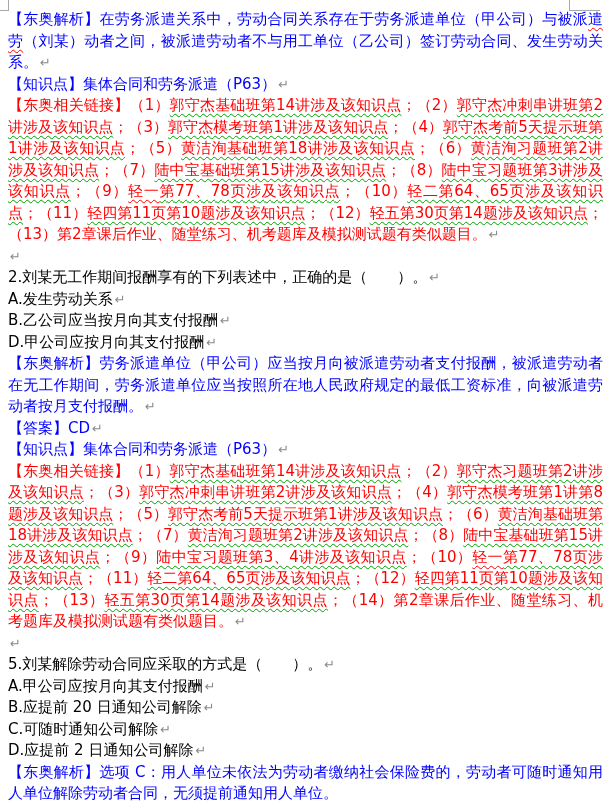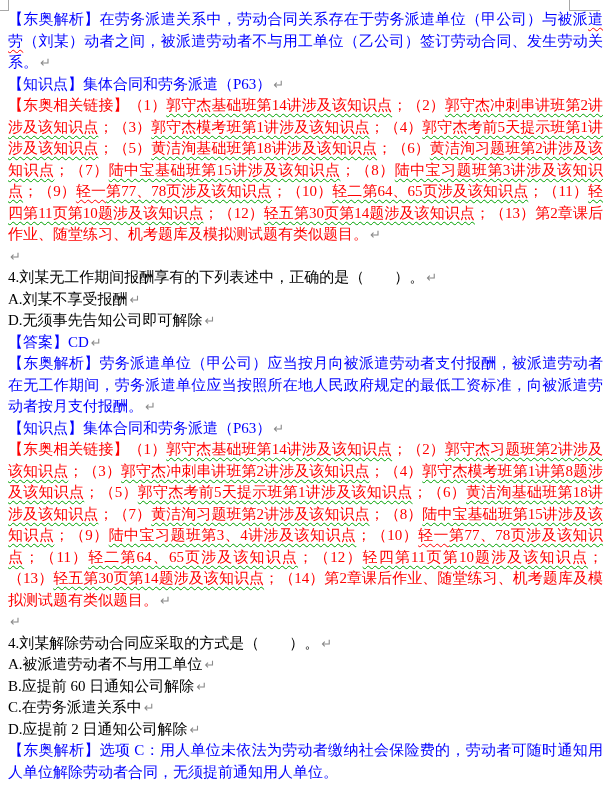--- a/index.html
+++ b/index.html
@@ -17,21 +17,20 @@
     position: absolute;
     left: 0; top: 0; right: 0;
     padding: 9px 6px 0 8px;
     font-size: 15px;
     line-height: 21.5px;
   }
   .doc-text p {
     margin: 0;
     text-align: justify;
     word-break: normal;
-    font-family: Liberation Serif, serif;
   }
   .c-b { color: var(--c-blue, #0000ff); }
   .c-r { color: var(--c-red, #ff0000); }
   .c-k { color: var(--c-black, #000000); }
   .w-g {
     text-decoration-line: underline;
     text-decoration-style: wavy;
     text-decoration-color: var(--c-sq-green, #00a000);
     text-decoration-thickness: 1px;
     text-underline-offset: 3px;
@@ -60,28 +59,29 @@
 <div class="page">
   <div class="bmark lv"></div>
   <div class="bmark lh"></div>
   <div class="bmark rv"></div>
   <div class="bmark rh"></div>
   <div class="doc-text">
       <p><span class="c-b">【东奥解析】在劳务派遣关系中，劳动合同关系存在于劳务派遣单位（甲公司）与被派</span><span class="c-b w-r">遣劳</span><span class="c-b">（刘某）动者之间，被派遣劳动者不与用工单位（乙公司）签订劳动合同、发生劳动关系。</span><span class="pilcrow">↵</span></p>
       <p><span class="c-b">【知识点】集体合同和劳务派遣（P63）</span><span class="pilcrow">↵</span></p>
       <p><span class="c-r">【东奥相关链接】（1）</span><span class="c-r w-g">郭守杰基础班第14讲涉及该知识点</span><span class="c-r">；（2）</span><span class="c-r w-g">郭守杰冲刺串讲班第2讲涉及该知识点</span><span class="c-r">；（3）</span><span class="c-r w-g">郭守杰模考班第1讲涉及该知识点</span><span class="c-r">；（4）</span><span class="c-r w-g">郭守杰考前5天提示班第1讲涉及该知识点</span><span class="c-r">；（5）</span><span class="c-r w-g">黄洁洵基础班第18讲涉及该知识点</span><span class="c-r">；（6）</span><span class="c-r w-g">黄洁洵习题班第2讲涉及该知识点</span><span class="c-r">；（7）</span><span class="c-r w-g">陆中宝基础班第15讲涉及该知识点</span><span class="c-r">；（8）</span><span class="c-r w-g">陆中宝习题班第3讲涉及该知识点</span><span class="c-r">；（9）</span><span class="c-r w-r">轻一</span><span class="c-r w-g">第77、78页涉及该知识点</span><span class="c-r">；（10）</span><span class="c-r w-g">轻二第64、65页涉及该知识点</span><span class="c-r">；（11）</span><span class="c-r w-g">轻四第11页第10题涉及该知识点</span><span class="c-r">；（12）</span><span class="c-r w-g">轻五第30页第14题涉及该知识点</span><span class="c-r">；（13）第2章课后作业、随堂练习、机考题库及模拟测试题有类似题目。</span><span class="pilcrow">↵</span></p>
       <p><span class="pilcrow">↵</span></p>
-      <p><span class="c-k">4.刘某无工作期间报酬享有的下列表述中，正确的是（　　）。</span><span class="pilcrow">↵</span></p>
-      <p><span class="c-k">A.刘某不享受报酬</span><span class="pilcrow">↵</span></p>
-      <p><span class="c-k">D.无须事先告知公司即可解除</span><span class="pilcrow">↵</span></p>
+      <p><span class="c-k">2.刘某无工作期间报酬享有的下列表述中，正确的是（　　）。</span><span class="pilcrow">↵</span></p>
+      <p><span class="c-k">A.发生劳动关系</span><span class="pilcrow">↵</span></p>
+      <p><span class="c-k">B.乙公司应当按月向其支付报酬</span><span class="pilcrow">↵</span></p>
+      <p><span class="c-k">D.甲公司应按月向其支付报酬</span><span class="pilcrow">↵</span></p>
+      <p><span class="c-b">【东奥解析】劳务派遣单位（甲公司）应当按月向被派遣劳动者支付报酬，被派遣劳动者在无工作期间，劳务派遣单位应当按照所在地人民政府规定的最低工资标准，向被派遣劳动者按月支付报酬。</span><span class="pilcrow">↵</span></p>
       <p><span class="c-b">【答案】CD</span><span class="pilcrow">↵</span></p>
-      <p><span class="c-b">【东奥解析】劳务派遣单位（甲公司）应当按月向被派遣劳动者支付报酬，被派遣劳动者在无工作期间，劳务派遣单位应当按照所在地人民政府规定的最低工资标准，向被派遣劳动者按月支付报酬。</span><span class="pilcrow">↵</span></p>
       <p><span class="c-b">【知识点】集体合同和劳务派遣（P63）</span><span class="pilcrow">↵</span></p>
       <p><span class="c-r">【东奥相关链接】（1）</span><span class="c-r w-g">郭守杰基础班第14讲涉及该知识点</span><span class="c-r">；（2）</span><span class="c-r w-g">郭守杰习题班第2讲涉及该知识点</span><span class="c-r">；（3）</span><span class="c-r w-g">郭守杰冲刺串讲班第2讲涉及该知识点</span><span class="c-r">；（4）</span><span class="c-r w-g">郭守杰模考班第1讲第8题涉及该知识点</span><span class="c-r">；（5）</span><span class="c-r w-g">郭守杰考前5天提示班第1讲涉及该知识点</span><span class="c-r">；（6）</span><span class="c-r w-g">黄洁洵基础班第18讲涉及该知识点</span><span class="c-r">；（7）</span><span class="c-r w-g">黄洁洵习题班第2讲涉及该知识点</span><span class="c-r">；（8）</span><span class="c-r w-g">陆中宝基础班第15讲涉及该知识点</span><span class="c-r">；（9）</span><span class="c-r w-g">陆中宝习题班第3、4讲涉及该知识点</span><span class="c-r">；（10）</span><span class="c-r w-r">轻一</span><span class="c-r w-g">第77、78页涉及该知识点</span><span class="c-r">；（11）</span><span class="c-r w-g">轻二第64、65页涉及该知识点</span><span class="c-r">；（12）</span><span class="c-r w-g">轻四第11页第10题涉及该知识点</span><span class="c-r">；（13）</span><span class="c-r w-g">轻五第30页第14题涉及该知识点</span><span class="c-r">；（14）第2章课后作业、随堂练习、机考题库及模拟测试题有类似题目。</span><span class="pilcrow">↵</span></p>
       <p><span class="pilcrow">↵</span></p>
-      <p><span class="c-k">4.刘某解除劳动合同应采取的方式是（　　）。</span><span class="pilcrow">↵</span></p>
-      <p><span class="c-k">A.被派遣劳动者不与用工单位</span><span class="pilcrow">↵</span></p>
-      <p><span class="c-k">B.应提前 60 日通知公司解除</span><span class="pilcrow">↵</span></p>
-      <p><span class="c-k">C.在劳务派遣关系中</span><span class="pilcrow">↵</span></p>
+      <p><span class="c-k">5.刘某解除劳动合同应采取的方式是（　　）。</span><span class="pilcrow">↵</span></p>
+      <p><span class="c-k">A.甲公司应按月向其支付报酬</span><span class="pilcrow">↵</span></p>
+      <p><span class="c-k">B.应提前 20 日通知公司解除</span><span class="pilcrow">↵</span></p>
+      <p><span class="c-k">C.可随时通知公司解除</span><span class="pilcrow">↵</span></p>
       <p><span class="c-k">D.应提前 2 日通知公司解除</span><span class="pilcrow">↵</span></p>
       <p><span class="c-b">【东奥解析】选项 C：用人单位未依法为劳动者缴纳社会保险费的，劳动者可随时通知用人单位解除劳动者合同，无须提前通知用人单位。</span></p>
     </div>
 </div>
 
 </body></html>

